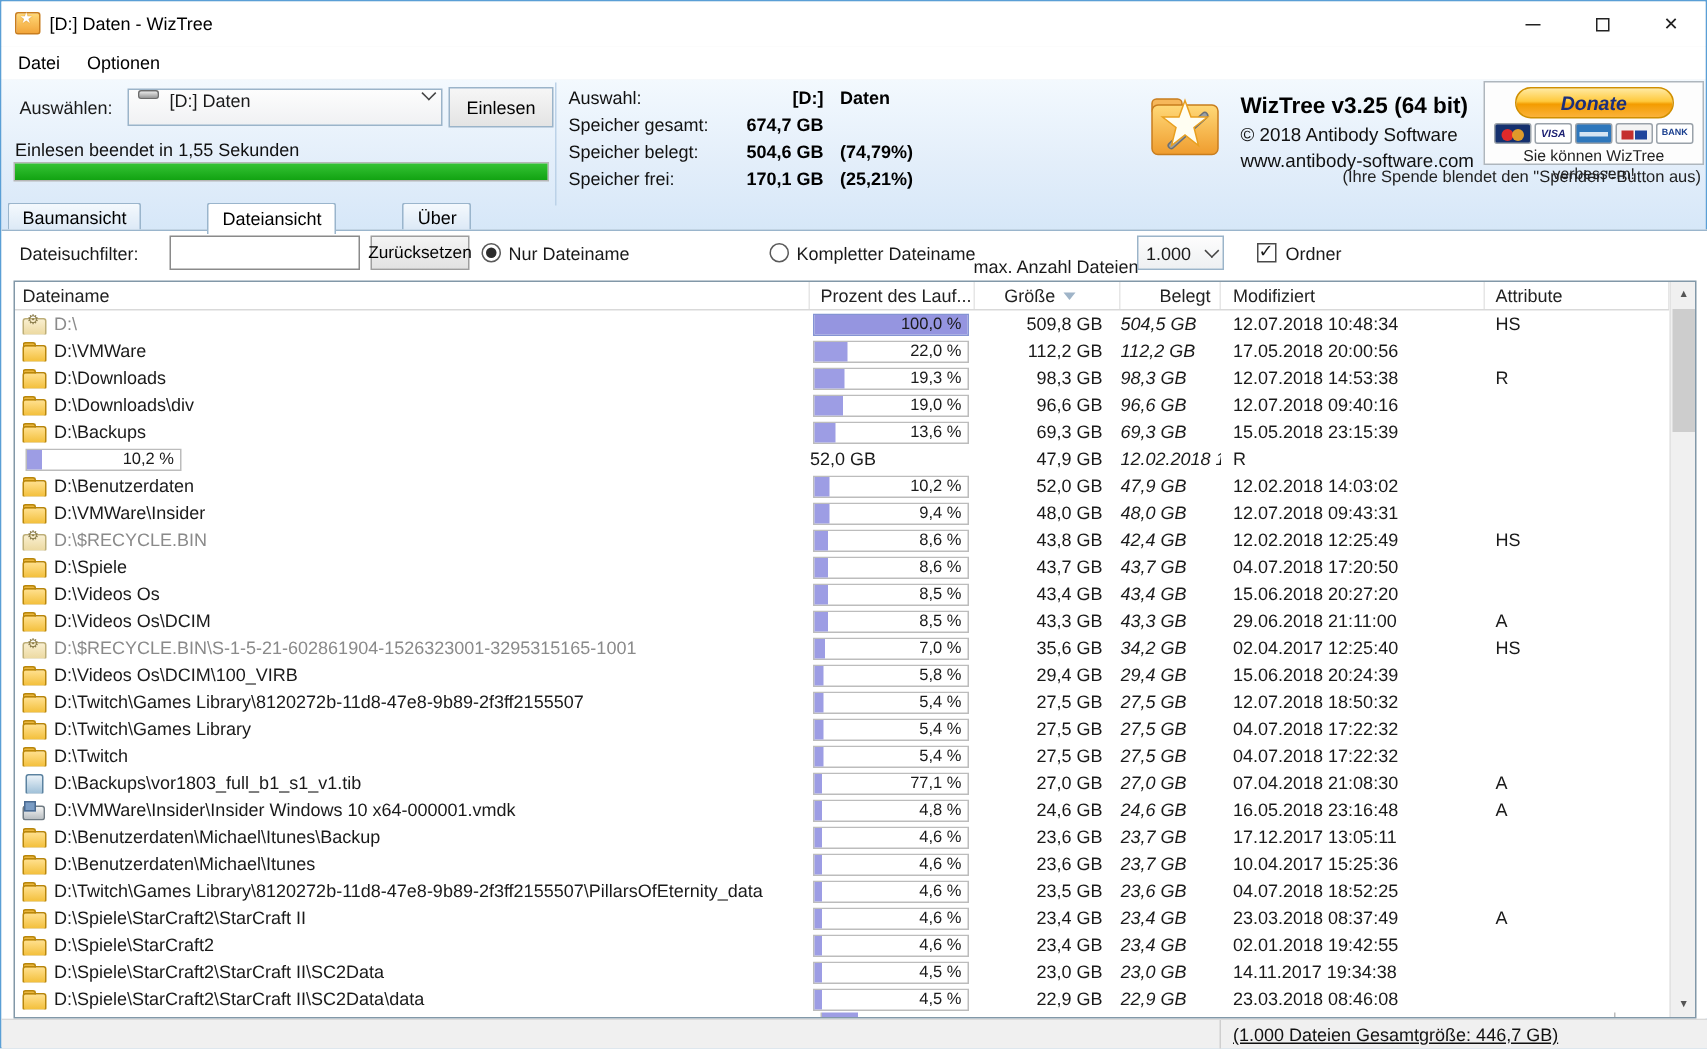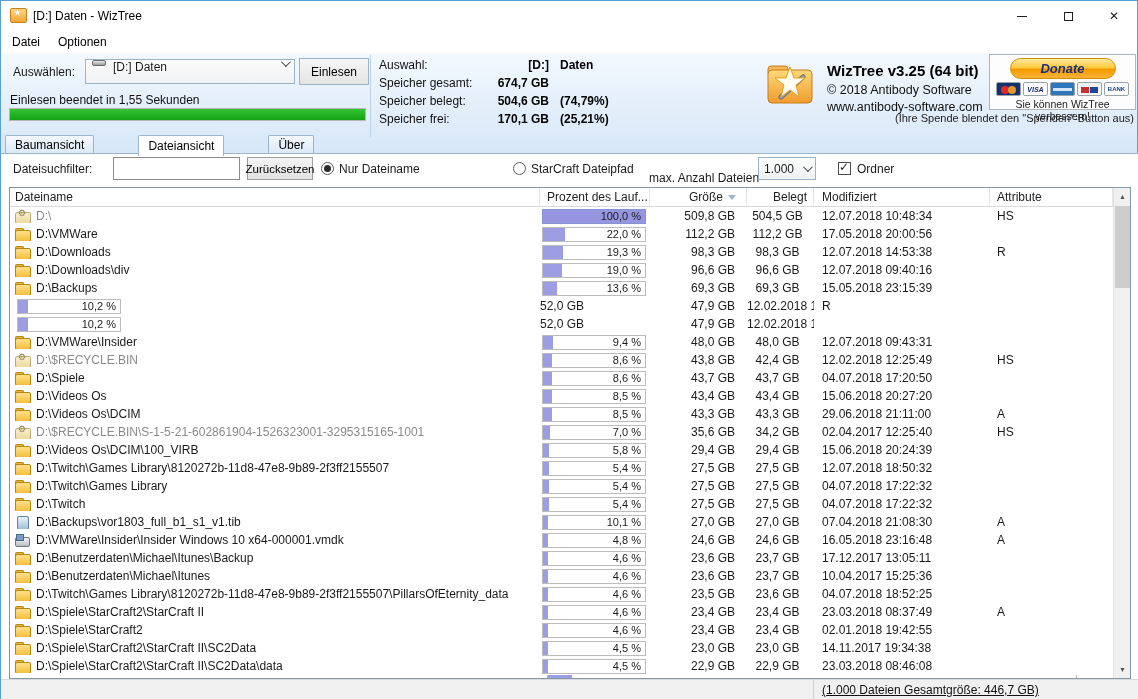--- a/index.html
+++ b/index.html
@@ -87,32 +87,32 @@
   .check-label { position:absolute; left:856px; top:8px; }
 
   
   .table { position:absolute; left:8px; top:33px; width:1122px; height:492px; border:1px solid #8298a8; background:#fff; display:flex; flex-direction:column; }
   .table-main { flex:1; display:flex; overflow:hidden; }
   .table-cols { flex:1; display:flex; flex-direction:column; overflow:hidden; }
   .thead { display:flex; height:19px; border-bottom:1px solid #d9d9d9; background:#fff; flex:none; }
   .thead > div { display:flex; align-items:center; border-right:1px solid #e6e6e6; color:#222; overflow:hidden; white-space:nowrap; }
   .thead > div:nth-child(1){ width:530px; padding-left:5px;text-align:right; }
   .thead > div:nth-child(2){ width:110px; padding-left:7px; }
-  .thead > div:nth-child(3){ width:97px; justify-content:flex-end; padding-right:10px; }
+  .thead > div:nth-child(3){ width:97px; justify-content:center; padding-right:10px; }
   .thead > div:nth-child(4){ width:67px; justify-content:flex-end; padding-right:6px; }
   .thead > div:nth-child(5){ width:176px; padding-left:8px; }
   .thead > div:nth-child(6){ flex:1; padding-left:7px; }
   .sort-desc { display:none; width:0; height:0; border-left:4px solid transparent; border-right:4px solid transparent; border-top:5px solid #9fb4c8; margin-left:5px; }
   .tbody { flex:1; overflow:hidden; }
   .trow { display:flex; height:18px; align-items:center; white-space:nowrap; }
   .trow > div { overflow:hidden; }
   .trow > div:nth-child(1){ width:530px; display:flex; align-items:center; padding-left:5px; }
   .trow > div:nth-child(2){ width:110px; }
   .trow > div:nth-child(3){ width:97px; text-align:right; padding-right:12px; }
-  .trow > div:nth-child(4){ width:67px; text-align:center; padding-right:6px; }
+  .trow > div:nth-child(4){ width:67px; text-align:left; padding-right:6px;font-style:italic; }
   .trow > div:nth-child(5){ width:176px; padding-left:8px; }
   .trow > div:nth-child(6){ flex:1; padding-left:7px; }
   .trow.muted .fname { color:#8a8a8a; }
   .fname { margin-left:6px; }
   .bar { position:relative; margin-left:2px; width:104px; height:15px; background:#fff; border:1px solid #bcbcbc; }
   .fill { position:absolute; left:0; top:0; bottom:0; background:#9d9de4; }
   .pct-text { position:absolute; right:4px; top:0; line-height:13px; font-size:11px; color:#1a1a1a; }
   .trow.selected .bar { border-color:#8494d2; }
   .trow.selected .fill { background:#9595e0; }
   .row-partial { height:5px; overflow:hidden; }
@@ -246,21 +246,21 @@
 
   <div class="content">
 
     <div class="filterbar">
       <span class="filter-label">Dateisuchfilter:</span>
       <input class="filter-input" type="text" value="" style="">
       <div class="reset-btn">Zurücksetzen</div>
       <span class="radio radio1 checked"></span>
       <span class="radio1-label">Nur Dateiname</span>
       <span class="radio radio2"></span>
-      <span class="radio2-label">StarCraft Dateipfad</span>
+      <span class="radio2-label">Kompletter Dateiname</span>
       <span class="max-label">max. Anzahl Dateien</span>
       <div class="max-combo">
         <span>1.000</span>
         <span class="combo-chev"></span>
       </div>
       <span class="checkbox checked"></span>
       <span class="check-label">Ordner</span>
     </div>
 
     <div class="table">
@@ -380,20 +380,24 @@
                     <span class="pct-text">10,2 %</span>
                   </div>
                 </div>
     <div>52,0 GB</div>
     <div>47,9 GB</div>
     <div>12.02.2018 14:03:02</div>
     <div>R</div>
   </div>
               <div class="trow">
     <div>
+                  <span class="ic folder"></span>
+                  <span class="fname">D:\Benutzerdaten</span>
+                </div>
+    <div>
                   <div class="bar">
                     <div class="fill" style="width: 10.2%;"></div>
                     <span class="pct-text">10,2 %</span>
                   </div>
                 </div>
     <div>52,0 GB</div>
     <div>47,9 GB</div>
     <div>12.02.2018 14:03:02</div>
     <div></div>
   </div>
@@ -558,21 +562,21 @@
     <div></div>
   </div>
               <div class="trow">
     <div>
                   <span class="ic file"></span>
                   <span class="fname">D:\Backups\vor1803_full_b1_s1_v1.tib</span>
                 </div>
     <div>
                   <div class="bar">
                     <div class="fill" style="width: 5.3%;"></div>
-                    <span class="pct-text">10,1 %</span>
+                    <span class="pct-text">77,1 %</span>
                   </div>
                 </div>
     <div>27,0 GB</div>
     <div>27,0 GB</div>
     <div>07.04.2018 21:08:30</div>
     <div>A</div>
   </div>
               <div class="trow">
     <div>
                   <span class="ic disk"></span>

